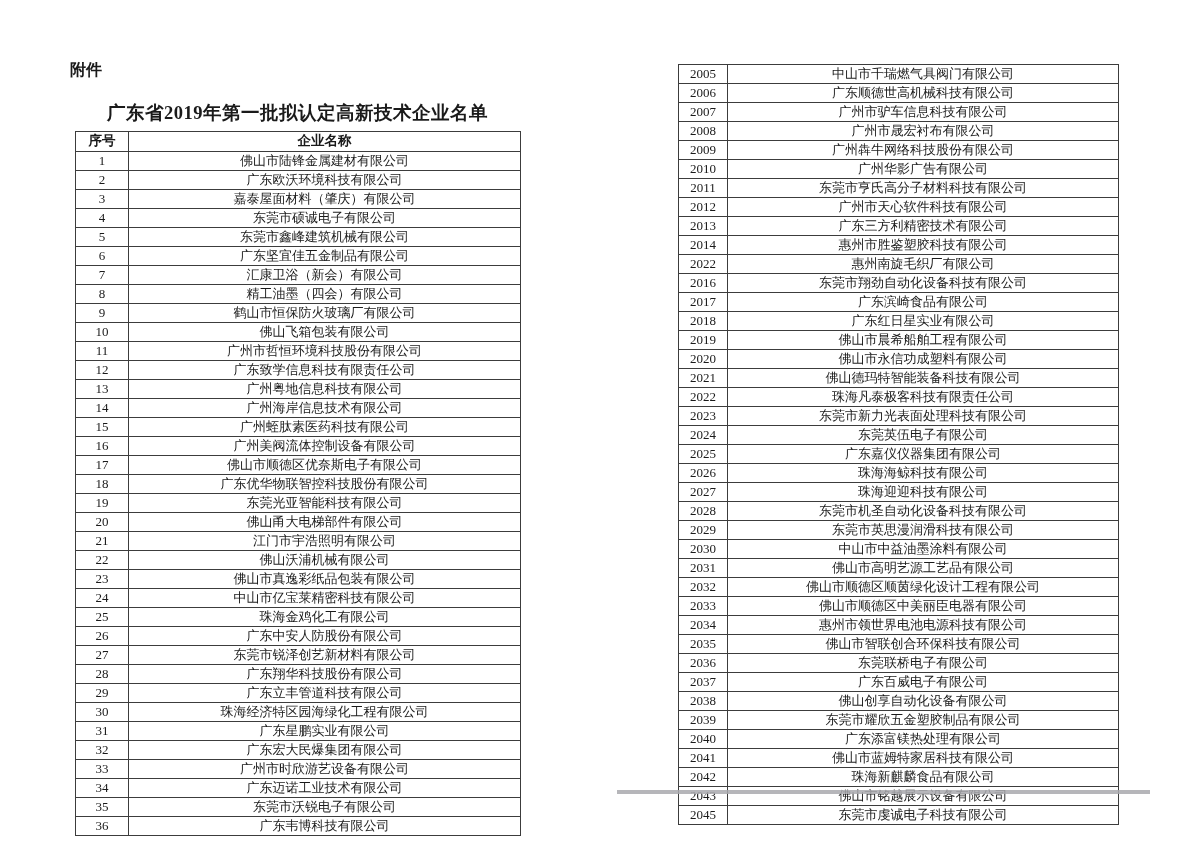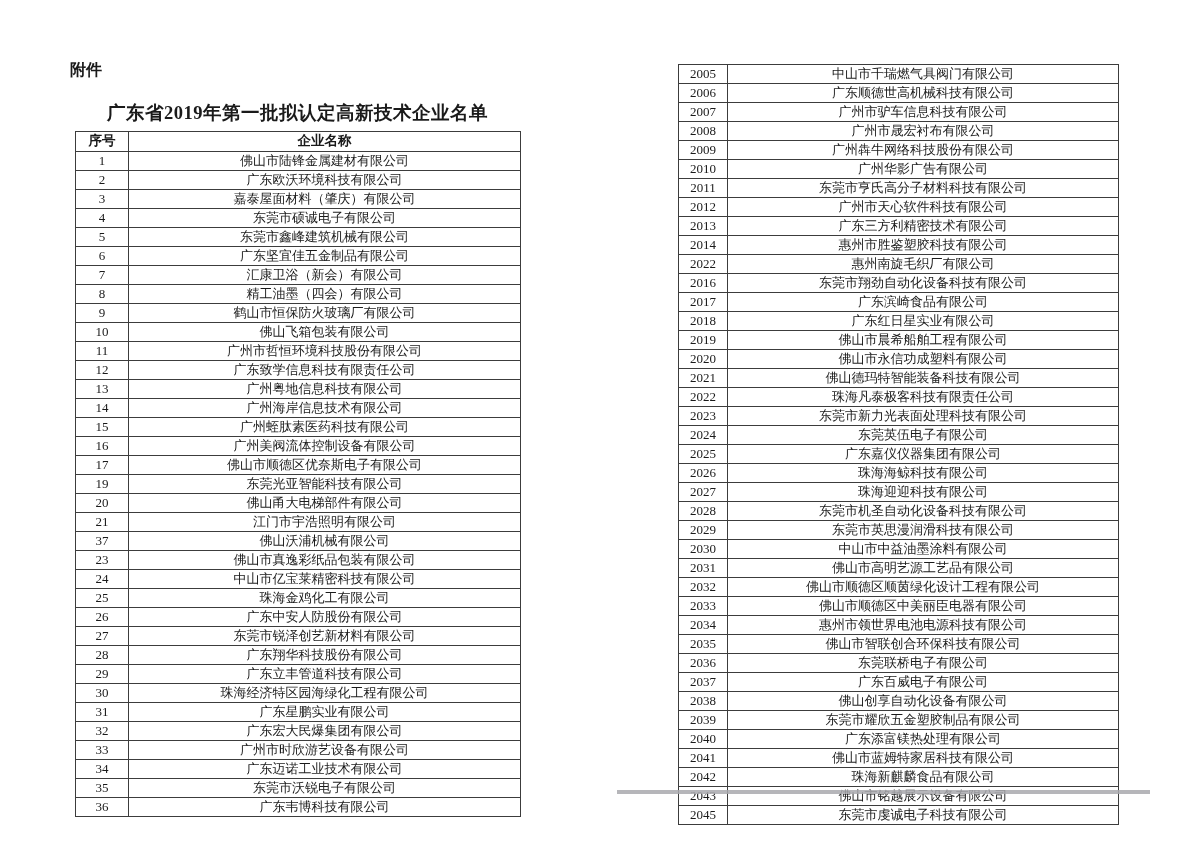--- a/index.html
+++ b/index.html
@@ -116,33 +116,37 @@
       </tr>
       <tr>
         <td>16</td>
         <td>广州美阀流体控制设备有限公司</td>
       </tr>
       <tr>
         <td>17</td>
         <td>佛山市顺德区优奈斯电子有限公司</td>
       </tr>
       <tr>
+        <td>18</td>
+        <td>广东优华物联智控科技股份有限公司</td>
+      </tr>
+      <tr>
         <td>19</td>
         <td>东莞光亚智能科技有限公司</td>
       </tr>
       <tr>
         <td>20</td>
         <td>佛山甬大电梯部件有限公司</td>
       </tr>
       <tr>
         <td>21</td>
         <td>江门市宇浩照明有限公司</td>
       </tr>
       <tr>
-        <td>37</td>
+        <td>22</td>
         <td>佛山沃浦机械有限公司</td>
       </tr>
       <tr>
         <td>23</td>
         <td>佛山市真逸彩纸品包装有限公司</td>
       </tr>
       <tr>
         <td>24</td>
         <td>中山市亿宝莱精密科技有限公司</td>
       </tr>

